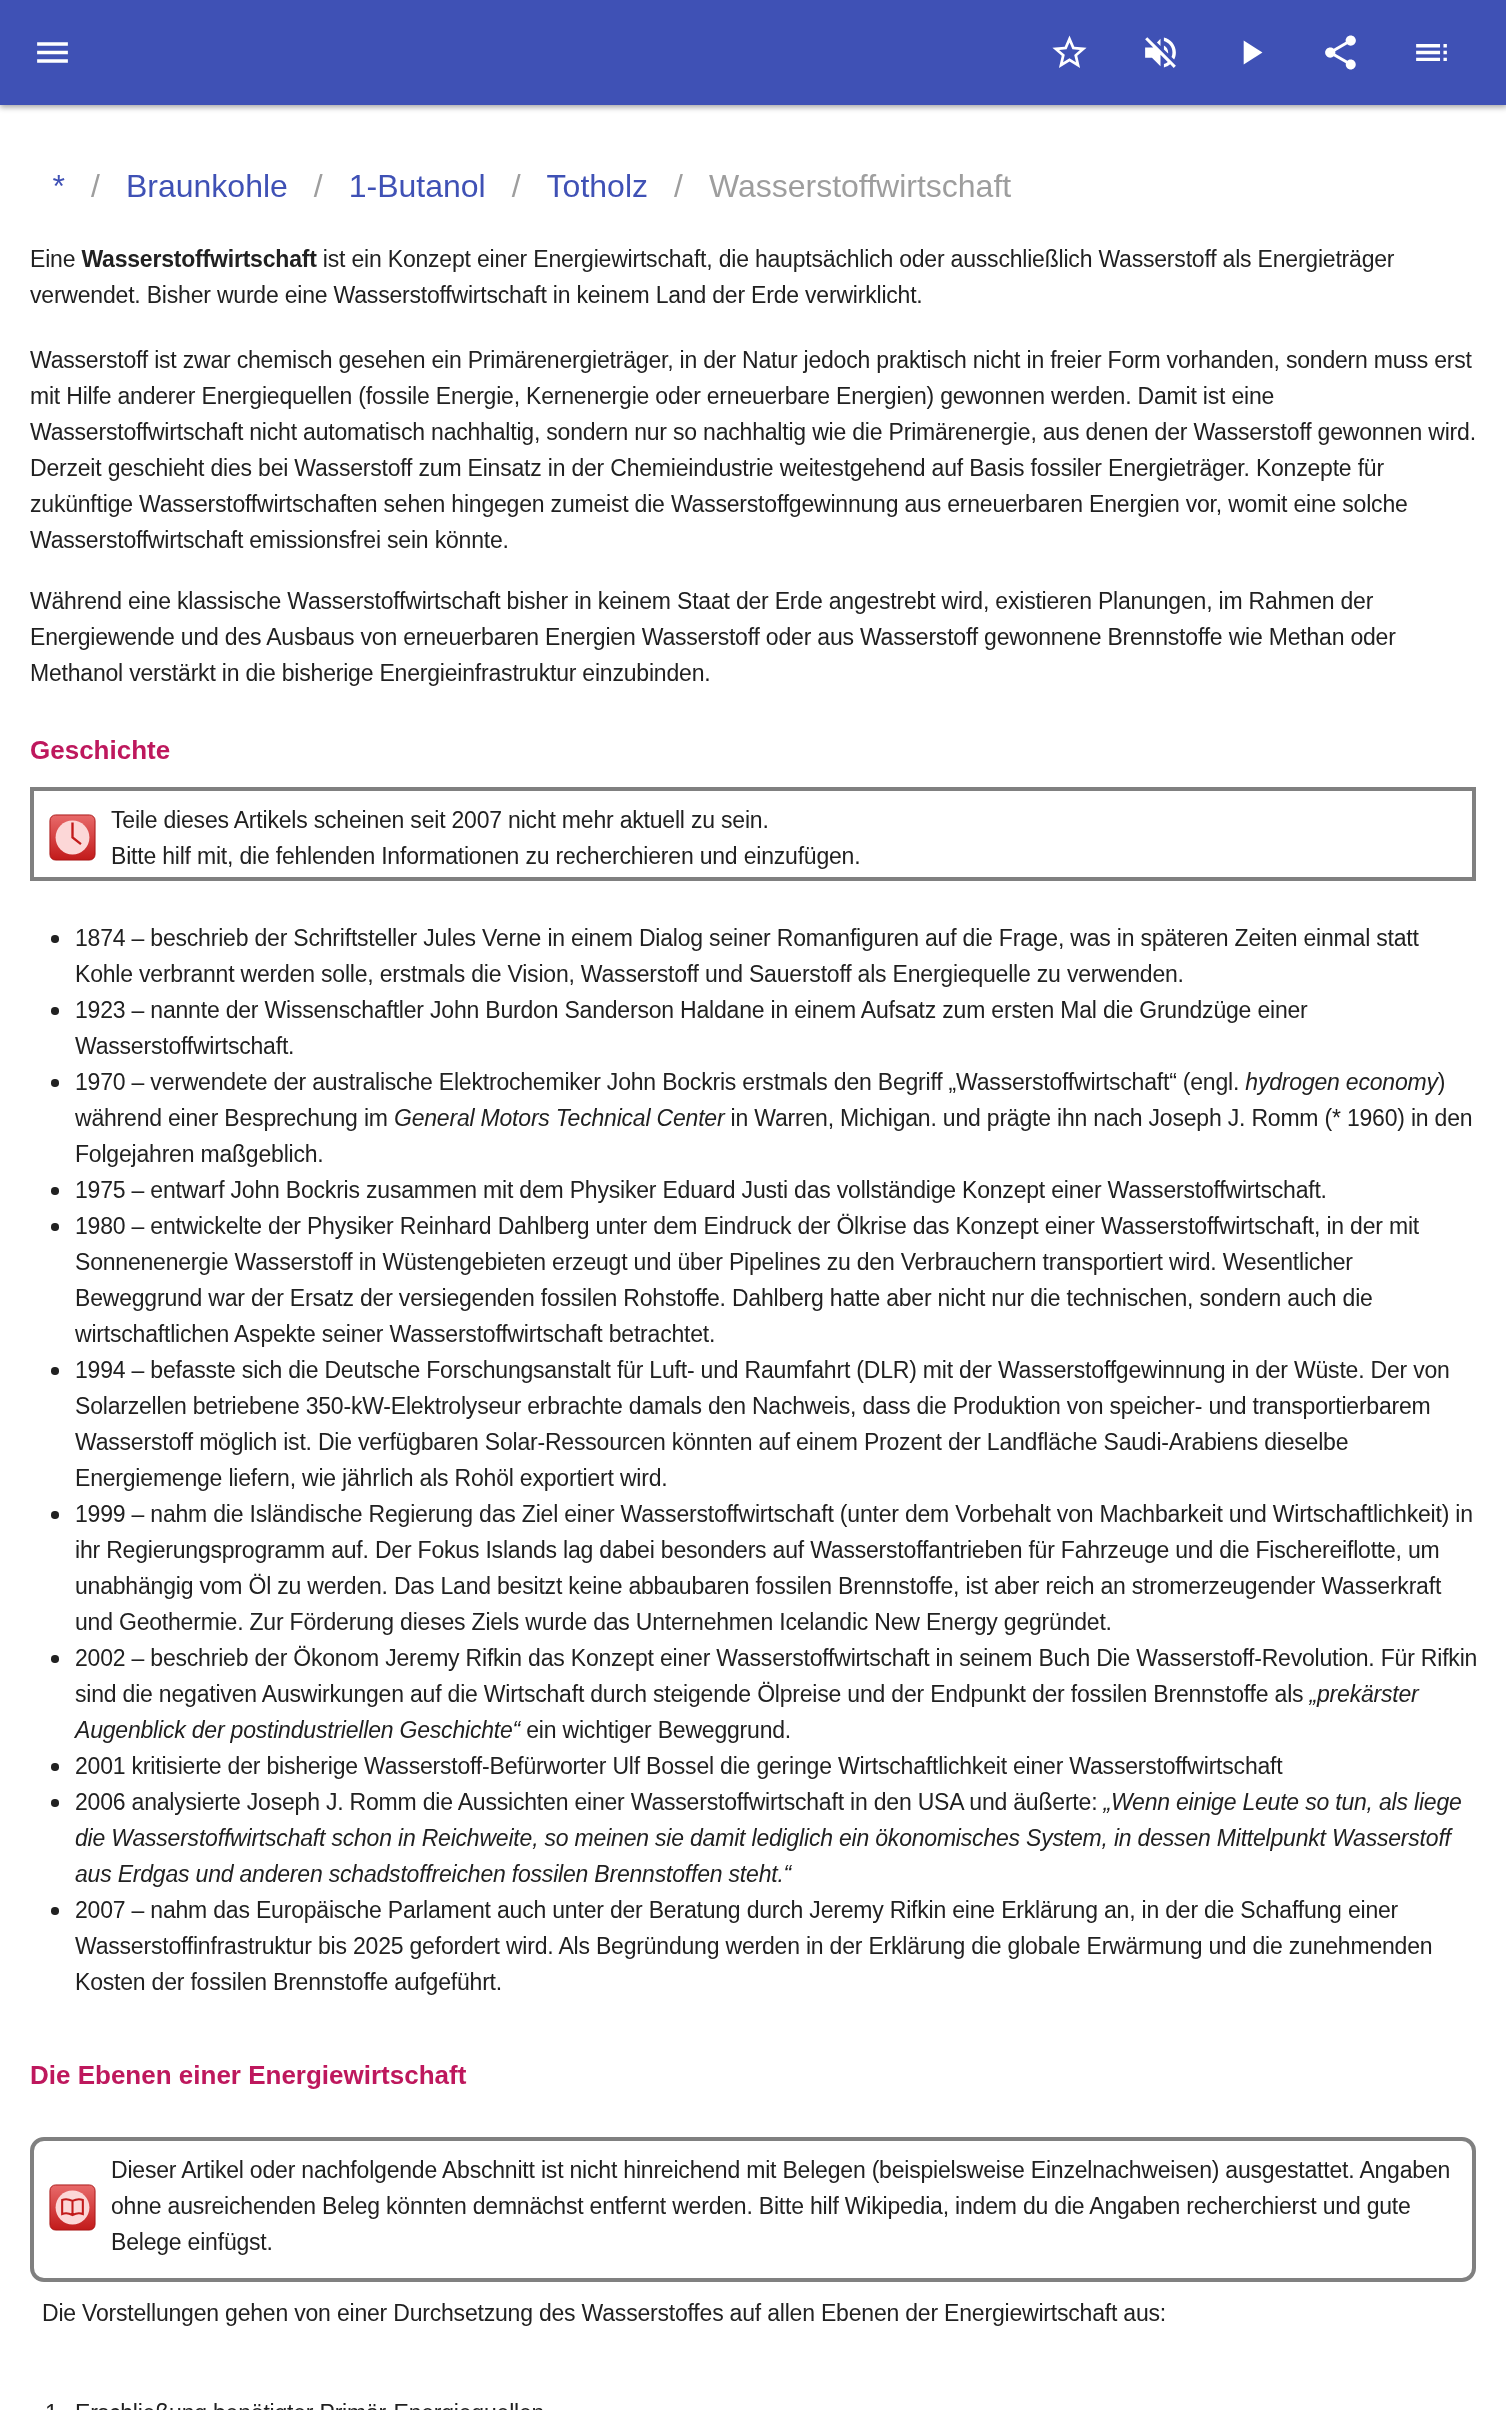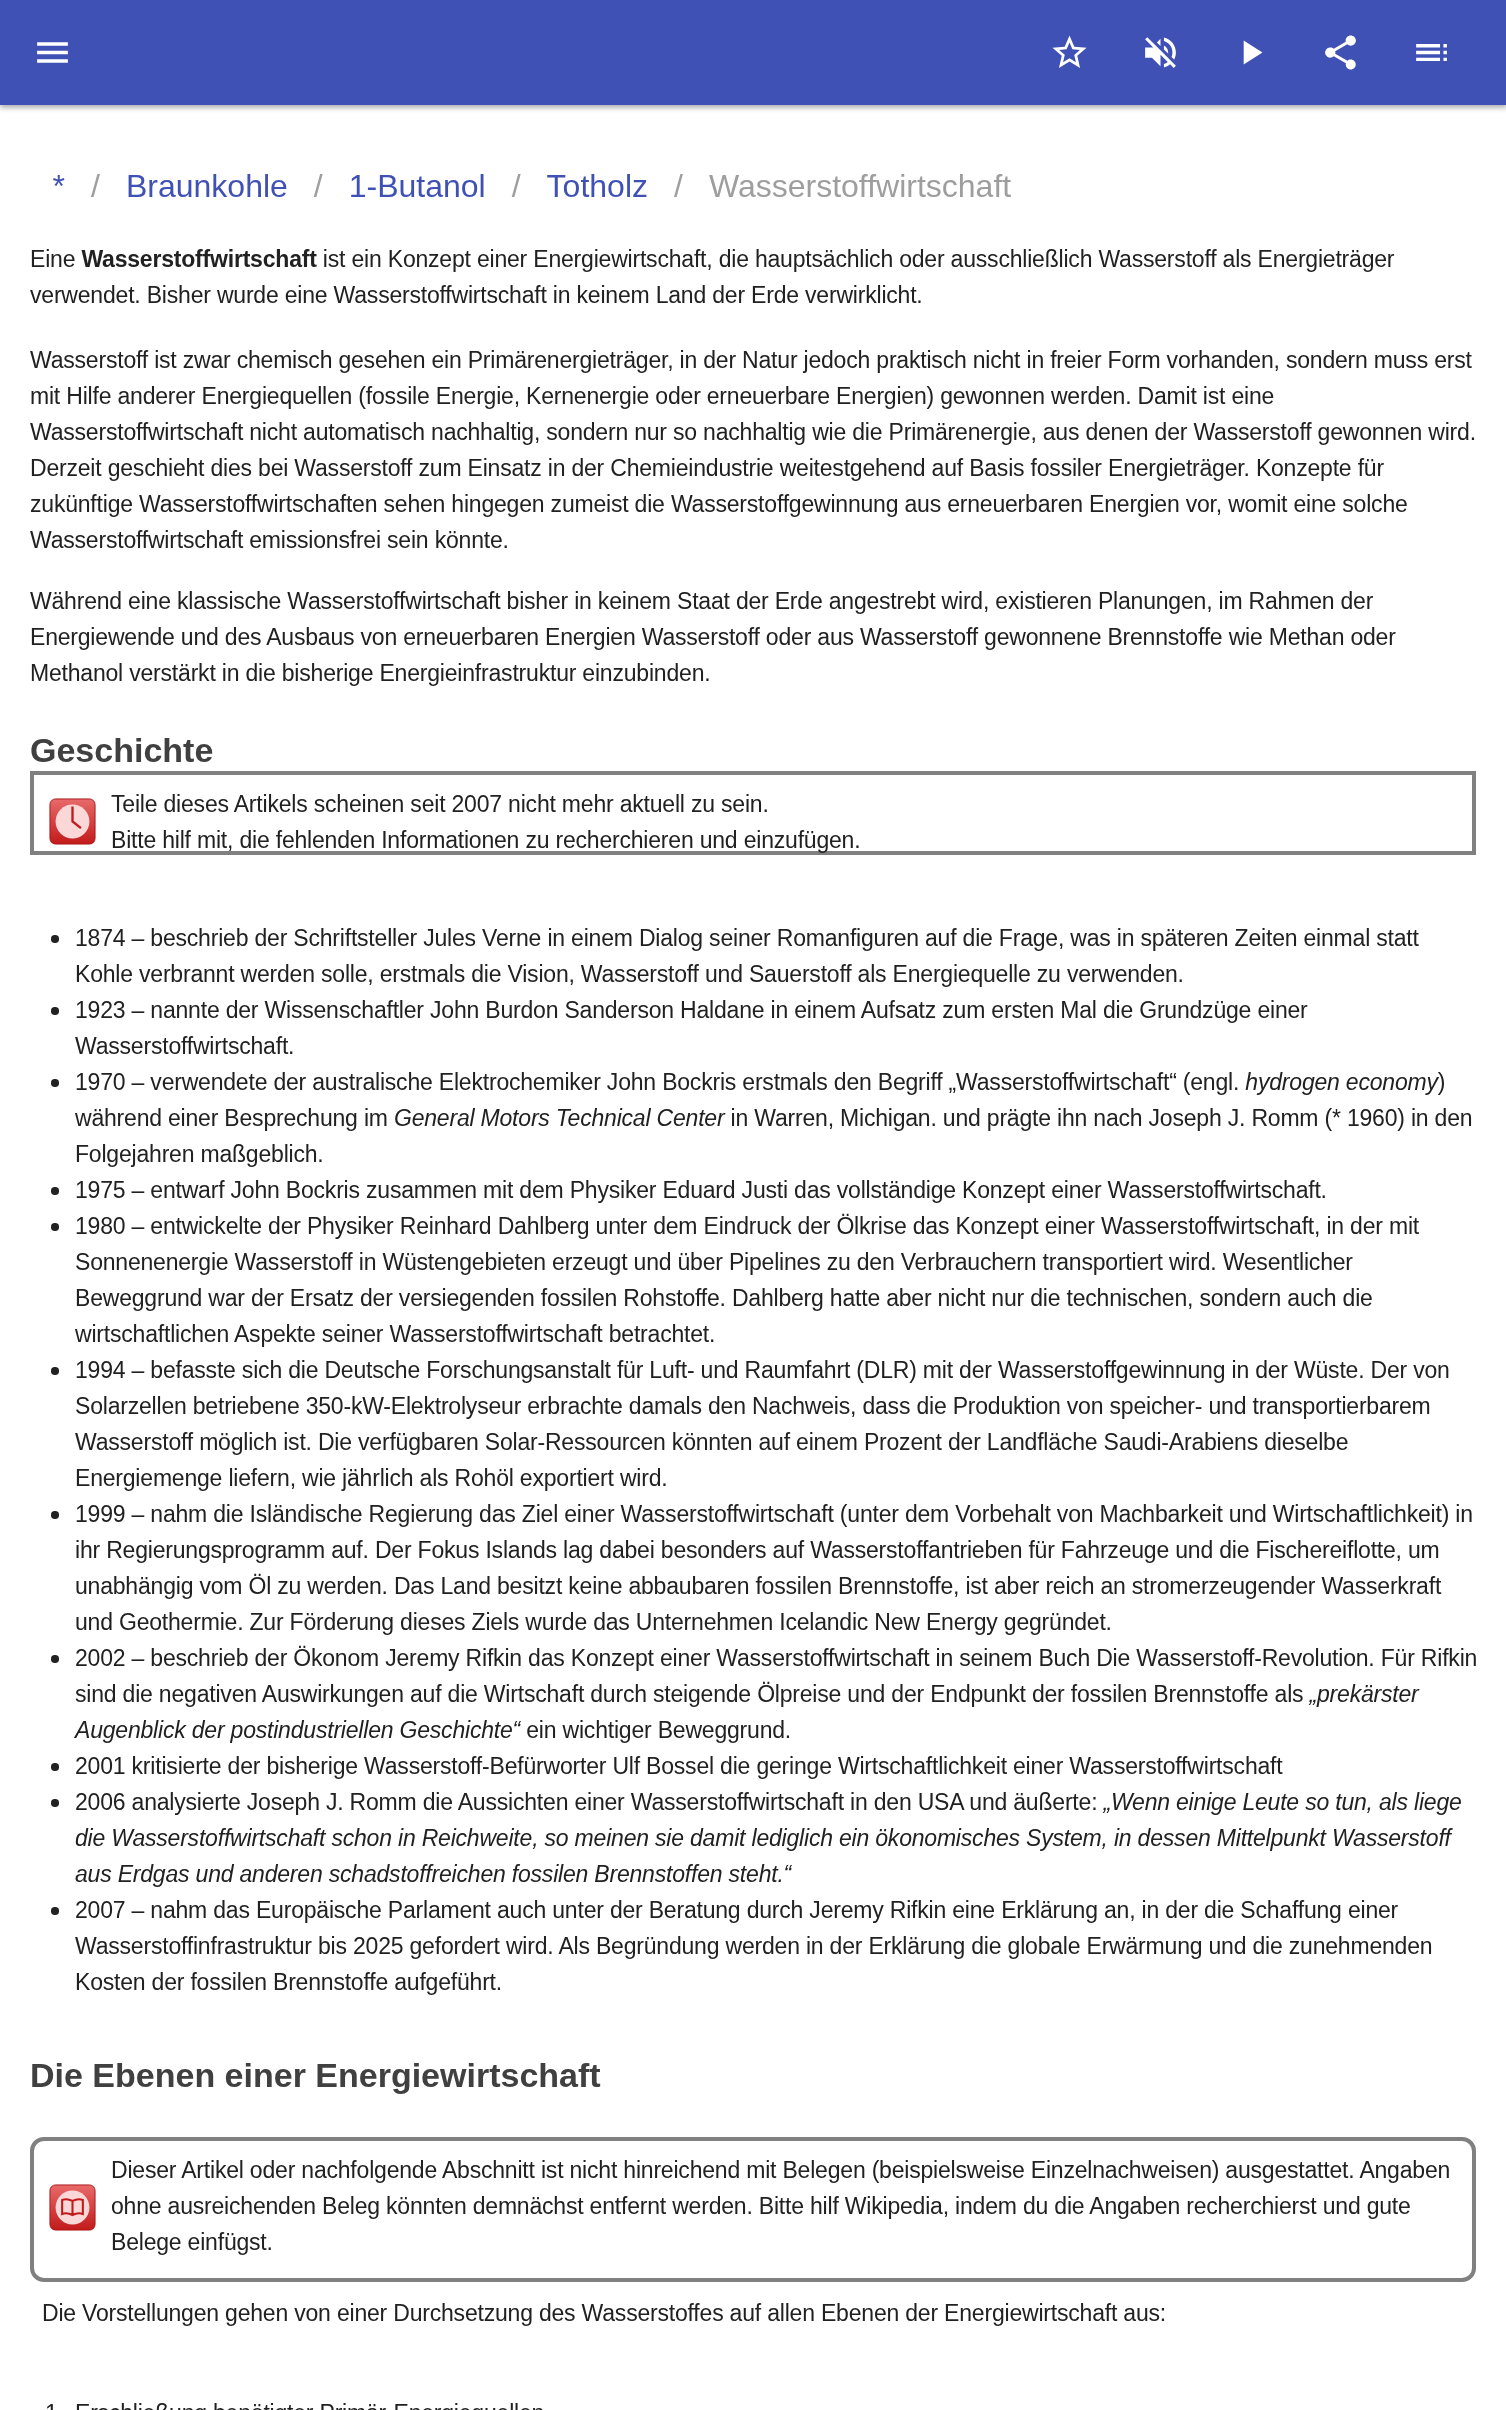--- a/index.html
+++ b/index.html
@@ -32,31 +32,31 @@
     p.body-text, .list li, .notice-text {
       font-size: 23px; line-height: 36px; color: #212121;
       letter-spacing: -0.2px;
     }
     .p1 { position: absolute; top: 136px; left: 0; width: 1450px; }
     .p2 { position: absolute; top: 237px; left: 0; width: 1450px; }
     .p3 { position: absolute; top: 478px; left: 0; width: 1450px; }
 
     h2.section-heading {
       position: absolute; left: 0;
-      font-size: 34px; font-weight: bold; color: #404040; line-height: 41px;
+      font-size: 26px; font-weight: bold; color: #be185d; line-height: 41px;
     }
     .h-geschichte { top: 625px; }
     .h-ebenen { top: 1934px; margin-top: 16px; }
 
     .notice {
       position: absolute; left: 0; width: 1446px;
       border: 4.7px solid #808080; background: #ffffff;
       padding: 11.3px 0 11.3px 77px;
     }
-    .notice-1 { top: 666px; height: 84px; }
+    .notice-1 { top: 682px; height: 94px; }
     .notice-2 { top: 2032px; height: 145px; border-radius: 14px; }
     .notice .notice-icon {
       position: absolute; left: 15px; width: 47px; height: 47px;
     }
     .notice-1 .notice-icon { top: 22.6px; }
     .notice-2 .notice-icon { top: 43px; }
 
     ul.list { position: absolute; top: 815px; left: 0; width: 1450px; list-style: none; }
     ul.list li { position: relative; padding-left: 45px; }
     ul.list li::before {

